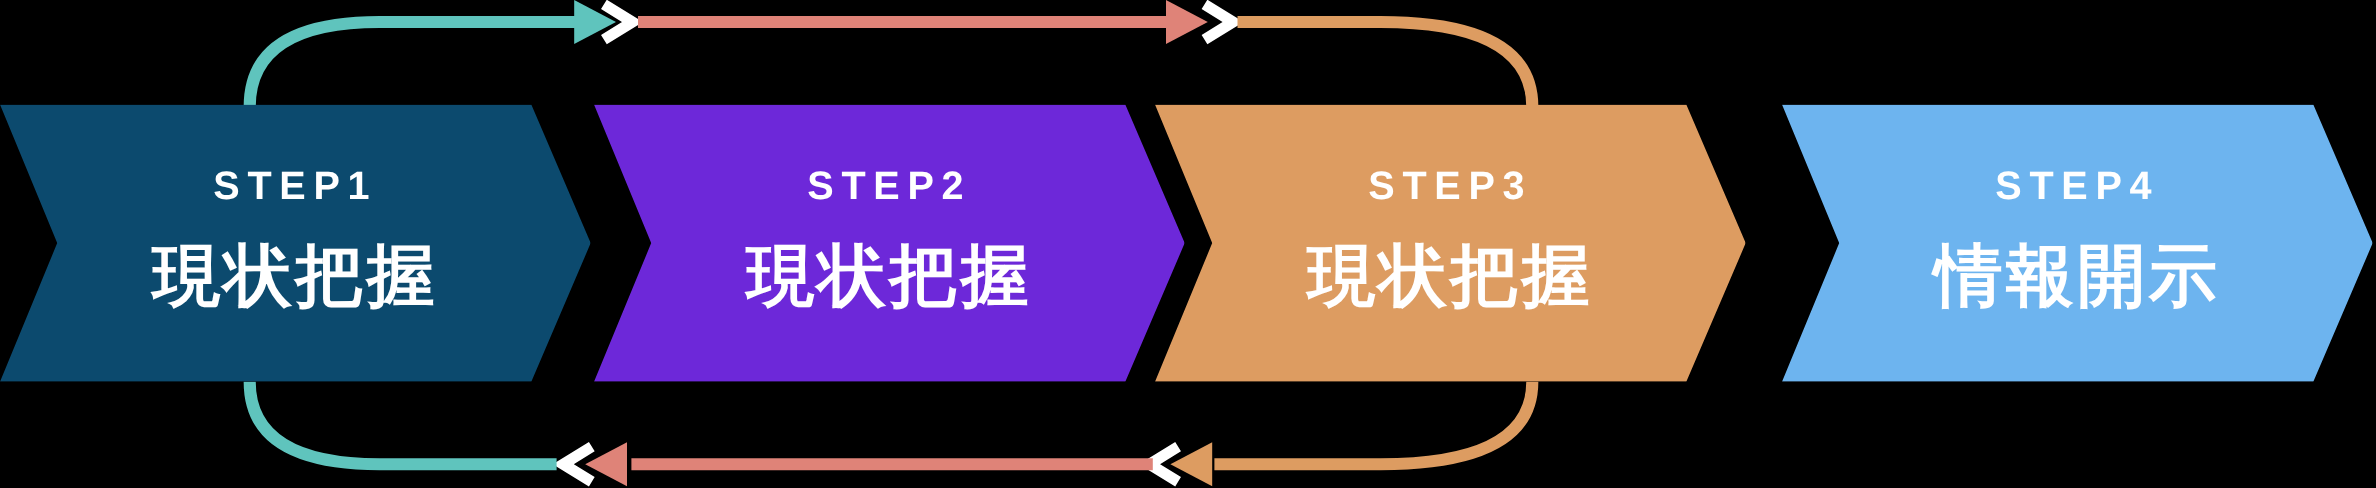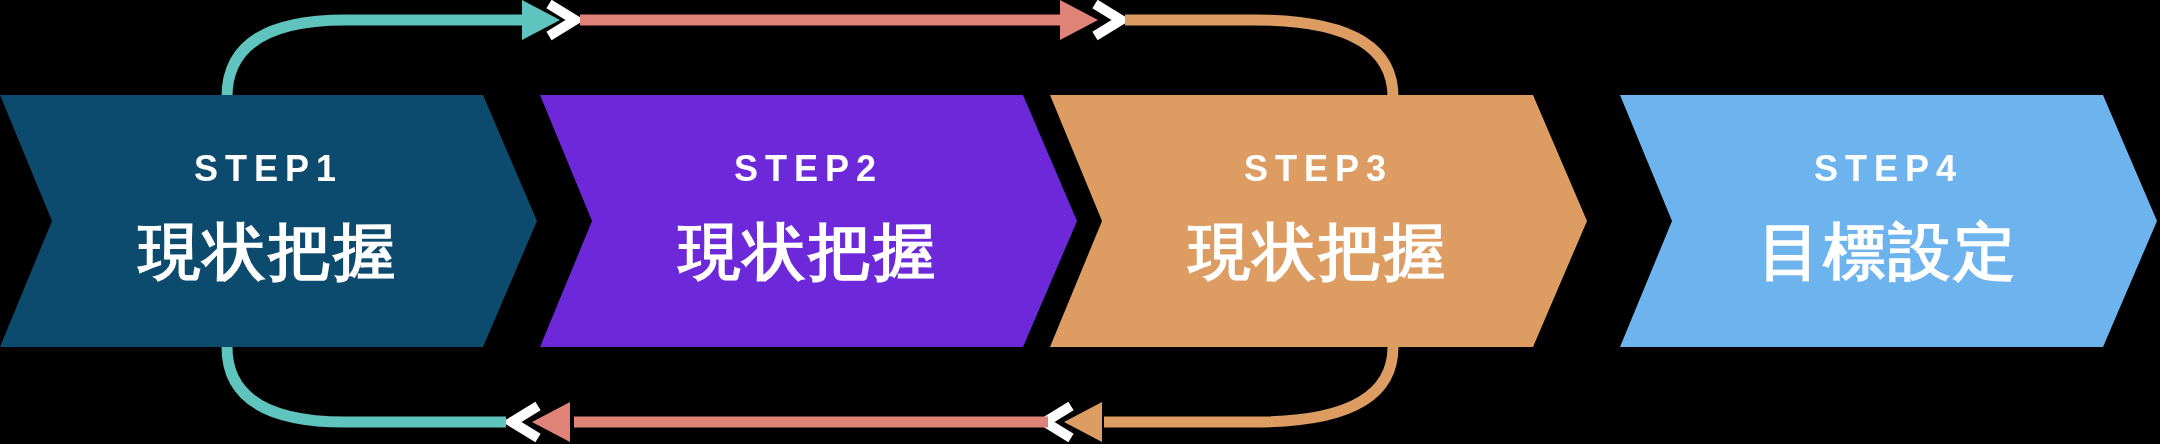--- a/index.html
+++ b/index.html
@@ -86,16 +86,16 @@
     <div class="step-title">現状把握</div>
   </div>
 
   <div class="chevron chevron-3" style="background-color: rgb(221, 156, 97);">
     <div class="step-label">STEP3</div>
     <div class="step-title">現状把握</div>
   </div>
 
   <div class="chevron chevron-4" style="background-color: rgb(109, 180, 239);">
     <div class="step-label">STEP4</div>
-    <div class="step-title">目標設定</div>
+    <div class="step-title">情報開示</div>
   </div>
 
 </div>
 
 </body></html>

